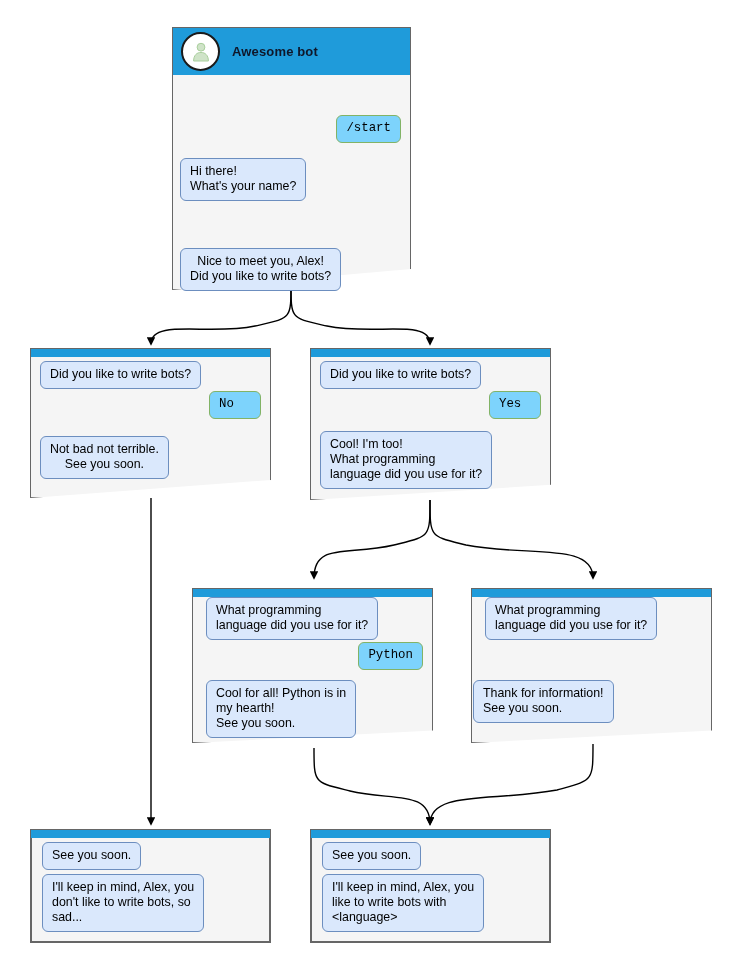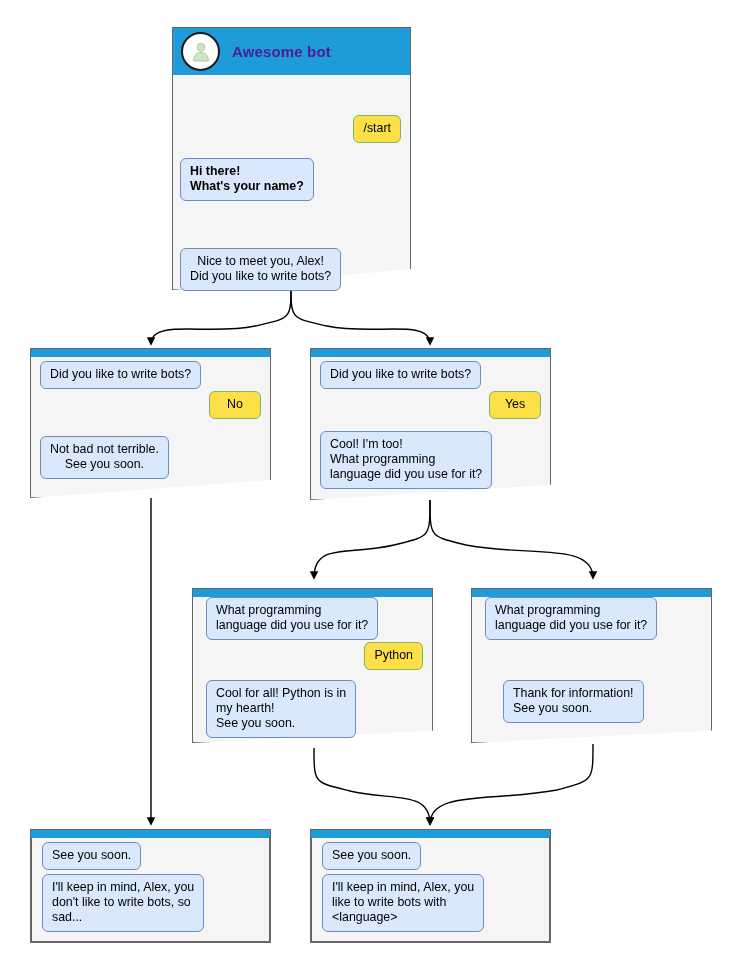--- a/index.html
+++ b/index.html
@@ -91,22 +91,22 @@
     border: 2px solid #1a1a1a;
     box-sizing: border-box;
     display: flex;
     align-items: center;
     justify-content: center;
     flex: 0 0 auto;
   }
   .avatar svg { display: block; }
 
   .bot-title {
-    color: #4c1d95;
-    font-size: 15px;
+    color: #0f172a;
+    font-size: 13px;
     font-weight: bold;
     letter-spacing: 0.15px;
     white-space: nowrap;
   }
 
   .bubble-row {
     position: absolute;
     display: flex;
   }
   .bubble-row.right { justify-content: flex-end; }
@@ -120,23 +120,24 @@
     color: #000000;
     padding: 5px 9px 6px 9px;
     white-space: pre-line;
     max-width: 215px;
   }
   .bubble.bot {
     background: #dae8fc;
     border-color: #6c8ebf;
   }
   .bubble.user {
-    background: #fde047;
+    background: #7dd3fc;
     border-color: #82b366;
-    text-align: center;
+    text-align: left;
+    font-family: Liberation Mono, monospace;
   }
 </style>
 </head>
 <body>
 
 <div id="canvas">
 
   <svg id="edges" viewBox="0 0 743 971" width="743" height="971">
     <defs>
       <marker id="arrow" viewBox="0 0 10 10" refX="8" refY="5" markerWidth="6" markerHeight="6" orient="auto-start-reverse">
@@ -166,21 +167,21 @@
           <circle cx="12" cy="7.2" r="3.9" fill="#cfe3c8" stroke="#a9cf9c" stroke-width="1"></circle>
           <path d="M4.6 21 C4.6 15.2 8.0 12.4 12 12.4 C16 12.4 19.4 15.2 19.4 21 Z" fill="#cfe3c8" stroke="#a9cf9c" stroke-width="1"></path>
         </svg>
       </div>
       <div class="bot-title">Awesome bot</div>
     </div>
 
     <div class="bubble-row right" style="left:8px; right:10px; top:88px;">
       <div class="bubble user">/start</div>
     </div>
-    <div class="bubble-row" style="left:8px; right:10px; top:131px;font-weight:bold;">
+    <div class="bubble-row" style="left:8px; right:10px; top:131px;">
       <div class="bubble bot">Hi there!
 What's your name?</div>
     </div>
     <div class="bubble-row" style="left:8px; right:10px; top:221px;text-align:center;">
       <div class="bubble bot">Nice to meet you, Alex!
 Did you like to write bots?</div>
     </div>
   </div>
 
   <div class="card slant" style="left:30px; top:348px; width:241px; height:150px; --slant-right:88%;">
@@ -243,21 +244,21 @@
   <div class="card slant" style="left:471px; top:588px; width:241px; height:155px; --slant-right:92%;">
     <div class="card-shape">
       <div class="fill"></div>
     </div>
     <div class="titlebar"></div>
 
     <div class="bubble-row" style="left:14px; right:10px; top:9px;">
       <div class="bubble bot">What programming
 language did you use for it?</div>
     </div>
-    <div class="bubble-row" style="left:20px; right:10px; top:92px;padding-left:12px;">
+    <div class="bubble-row" style="left:2px; right:10px; top:92px;">
       <div class="bubble bot">Thank for information!
 See you soon.</div>
     </div>
   </div>
 
   <div class="card flat" style="left:30px; top:829px; width:241px; height:114px;">
     <div class="card-shape">
       <div class="fill"></div>
     </div>
     <div class="titlebar"></div>

